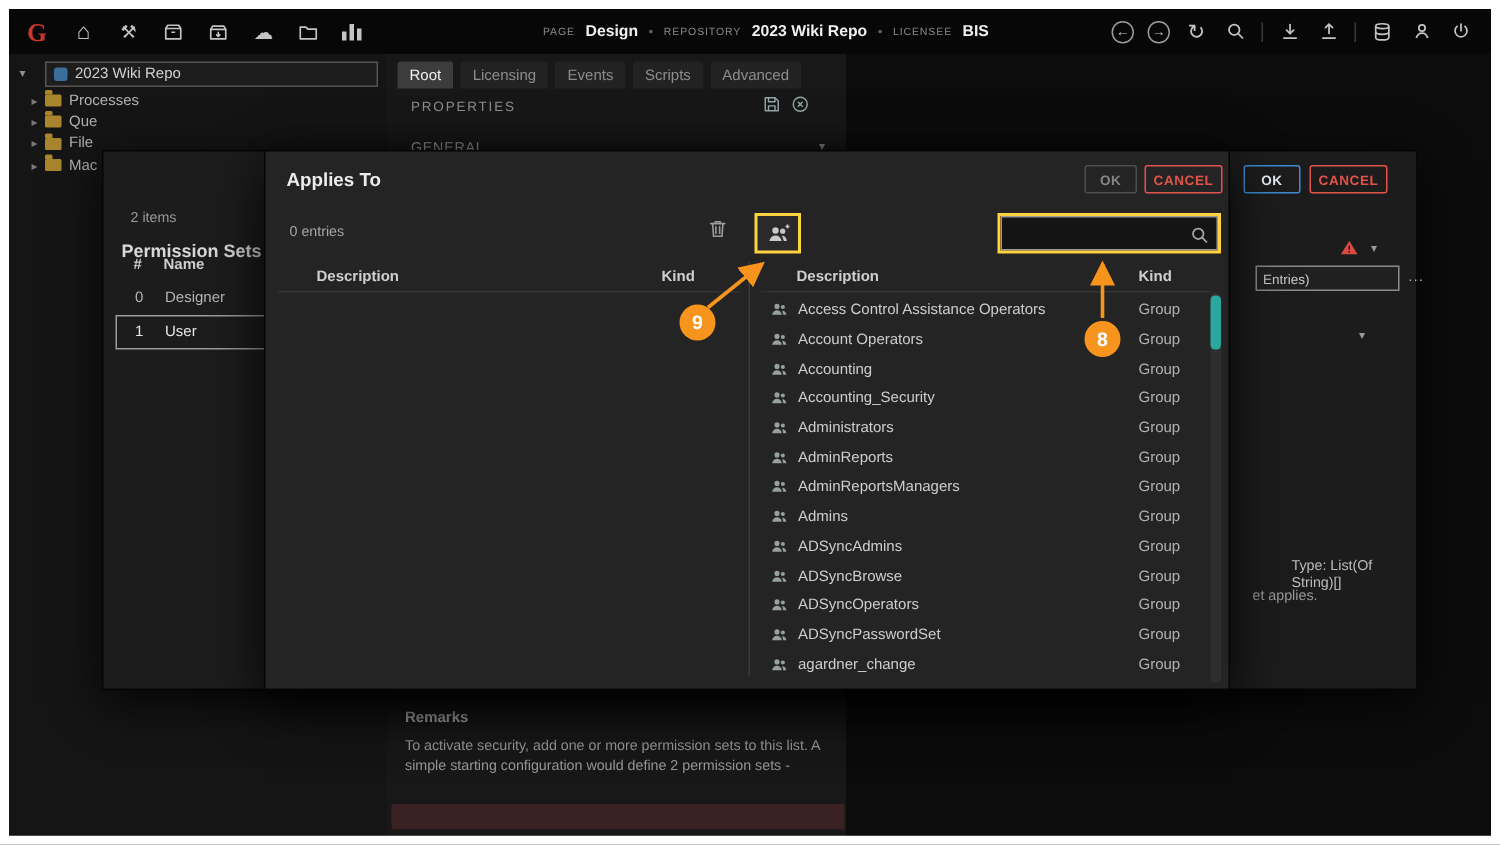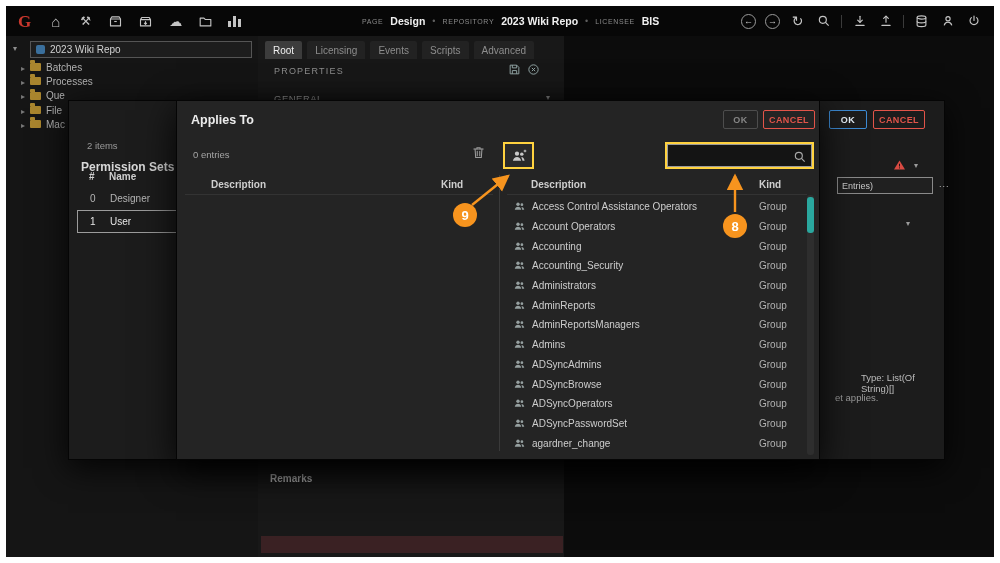--- a/index.html
+++ b/index.html
@@ -215,25 +215,20 @@
   <div class="tree">
     <span class="root-caret"></span>
     <div class="tree-root">
       <span class="mini-db"></span>
       <span>2023 Wiki Repo</span>
     </div>
     <div class="tree-items">
         <div class="tree-item">
       <span class="t-caret"></span>
       <span class="folder"></span>
-      <span>Batches</span>
-    </div>
-        <div class="tree-item">
-      <span class="t-caret"></span>
-      <span class="folder"></span>
       <span>Processes</span>
     </div>
         <div class="tree-item">
       <span class="t-caret"></span>
       <span class="folder"></span>
       <span>Que</span>
     </div>
         <div class="tree-item">
       <span class="t-caret"></span>
       <span class="folder"></span>
@@ -279,20 +274,21 @@
             <circle cx="12" cy="12" r="8.6"></circle>
             <path d="m9 9 6 6M15 9l-6 6"></path>
           </svg>
       </span>
     </div>
     <div class="section-label">GENERAL</div>
     <span class="section-caret"></span>
     <div class="strip"></div>
     <div class="remarks">
       <h4>Remarks</h4>
+      <p>To activate security, add one or more permission sets to this list. A simple starting configuration would define 2 permission sets -</p>
     </div>
   </div>
 
   <div class="main-dim"></div>
 
   <div class="ps-dialog">
     <div class="ps-title">Permission Sets</div>
     <button class="btn ok-on ps-ok">OK</button>
     <button class="btn cancel ps-cancel">CANCEL</button>
     <div class="ps-count">2 items</div>

